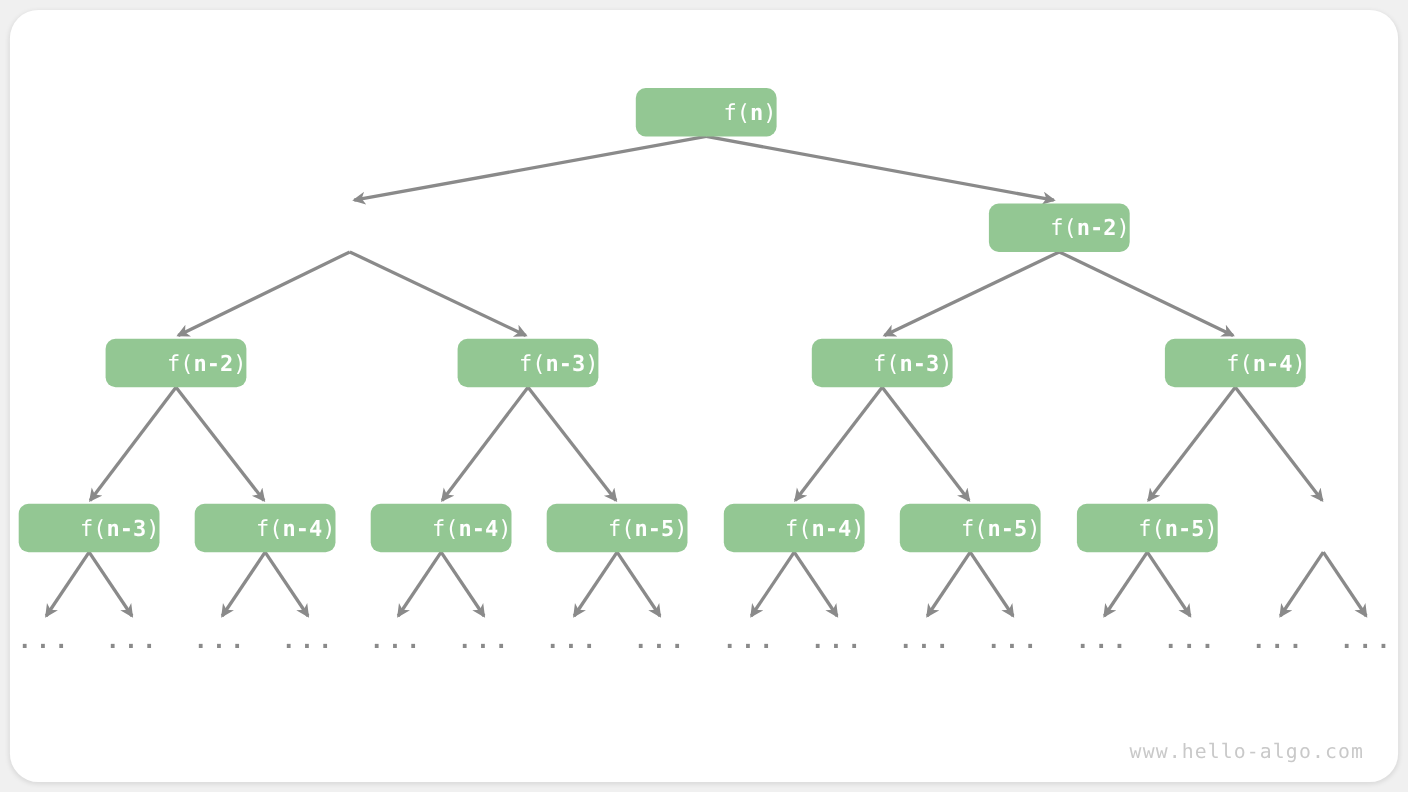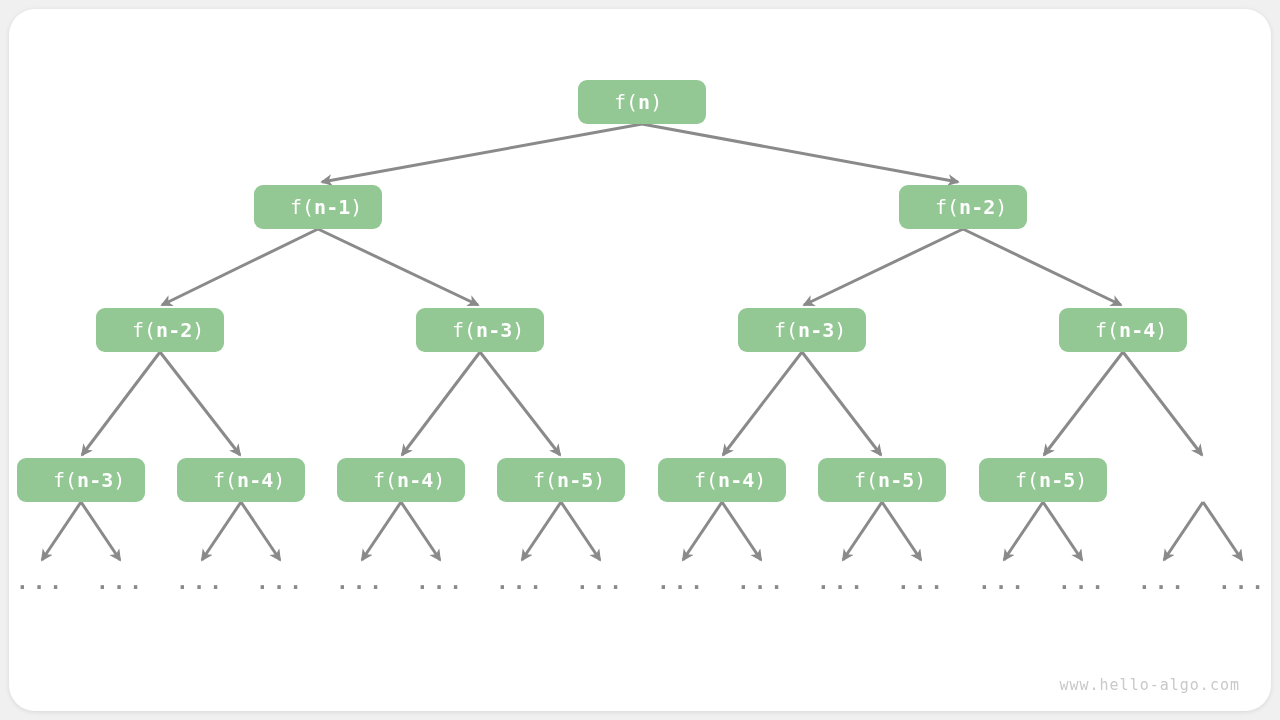--- a/index.html
+++ b/index.html
@@ -23,40 +23,39 @@
     pointer-events: none;
   }
   .node {
     position: absolute;
     width: 128px; height: 44px;
     background: var(--node-fill, #93c793);
     border-radius: 9px;
     color: var(--node-text, #ffffff);
     font-size: 20px;
     line-height: 44px;
-    text-align: left;
+    text-align: right;
     white-space: nowrap;
-    padding-left: 36px;
   }
   .node b { font-weight: bold; }
   .dots {
     position: absolute;
     width: 60px; height: 24px;
     margin-left: -30px;
     text-align: center;
     color: var(--edge-color, #8a8a8a);
     font-size: 21px;
     font-weight: bold;
     letter-spacing: 4px;
     line-height: 20px;
   }
   .watermark {
     position: absolute;
     right: 40px; bottom: 26px;
-    font-size: 15px;
+    font-size: 18px;
     color: var(--watermark-color, #c9c9c9);
     letter-spacing: 1px;
   }
   svg line { stroke: var(--edge-color, #8a8a8a); stroke-width: 3; }
 </style>
 </head>
 <body>
 
 <div class="canvas">
   <div class="card"></div>
@@ -98,21 +97,20 @@
     <line x1="882" y1="502" x2="843" y2="560" marker-end="url(#arrow)"></line>
     <line x1="882" y1="502" x2="921" y2="560" marker-end="url(#arrow)"></line>
     <line x1="1043" y1="502" x2="1004" y2="560" marker-end="url(#arrow)"></line>
     <line x1="1043" y1="502" x2="1082" y2="560" marker-end="url(#arrow)"></line>
     <line x1="1203" y1="502" x2="1164" y2="560" marker-end="url(#arrow)"></line>
     <line x1="1203" y1="502" x2="1242" y2="560" marker-end="url(#arrow)"></line>
   </svg>
 
   <div class="node" style="left:578px;top:80px"><span>f(</span><b>n</b><span>)</span></div>
 
-  <div class="node" style="left:254px;top:185px"><span>f(</span><b>n-1</b><span>)</span></div>
   <div class="node" style="left:899px;top:185px"><span>f(</span><b>n-2</b><span>)</span></div>
 
   <div class="node" style="left:96px;top:308px"><span>f(</span><b>n-2</b><span>)</span></div>
   <div class="node" style="left:416px;top:308px"><span>f(</span><b>n-3</b><span>)</span></div>
   <div class="node" style="left:738px;top:308px"><span>f(</span><b>n-3</b><span>)</span></div>
   <div class="node" style="left:1059px;top:308px"><span>f(</span><b>n-4</b><span>)</span></div>
 
   <div class="node" style="left:17px;top:458px"><span>f(</span><b>n-3</b><span>)</span></div>
   <div class="node" style="left:177px;top:458px"><span>f(</span><b>n-4</b><span>)</span></div>
   <div class="node" style="left:337px;top:458px"><span>f(</span><b>n-4</b><span>)</span></div>

